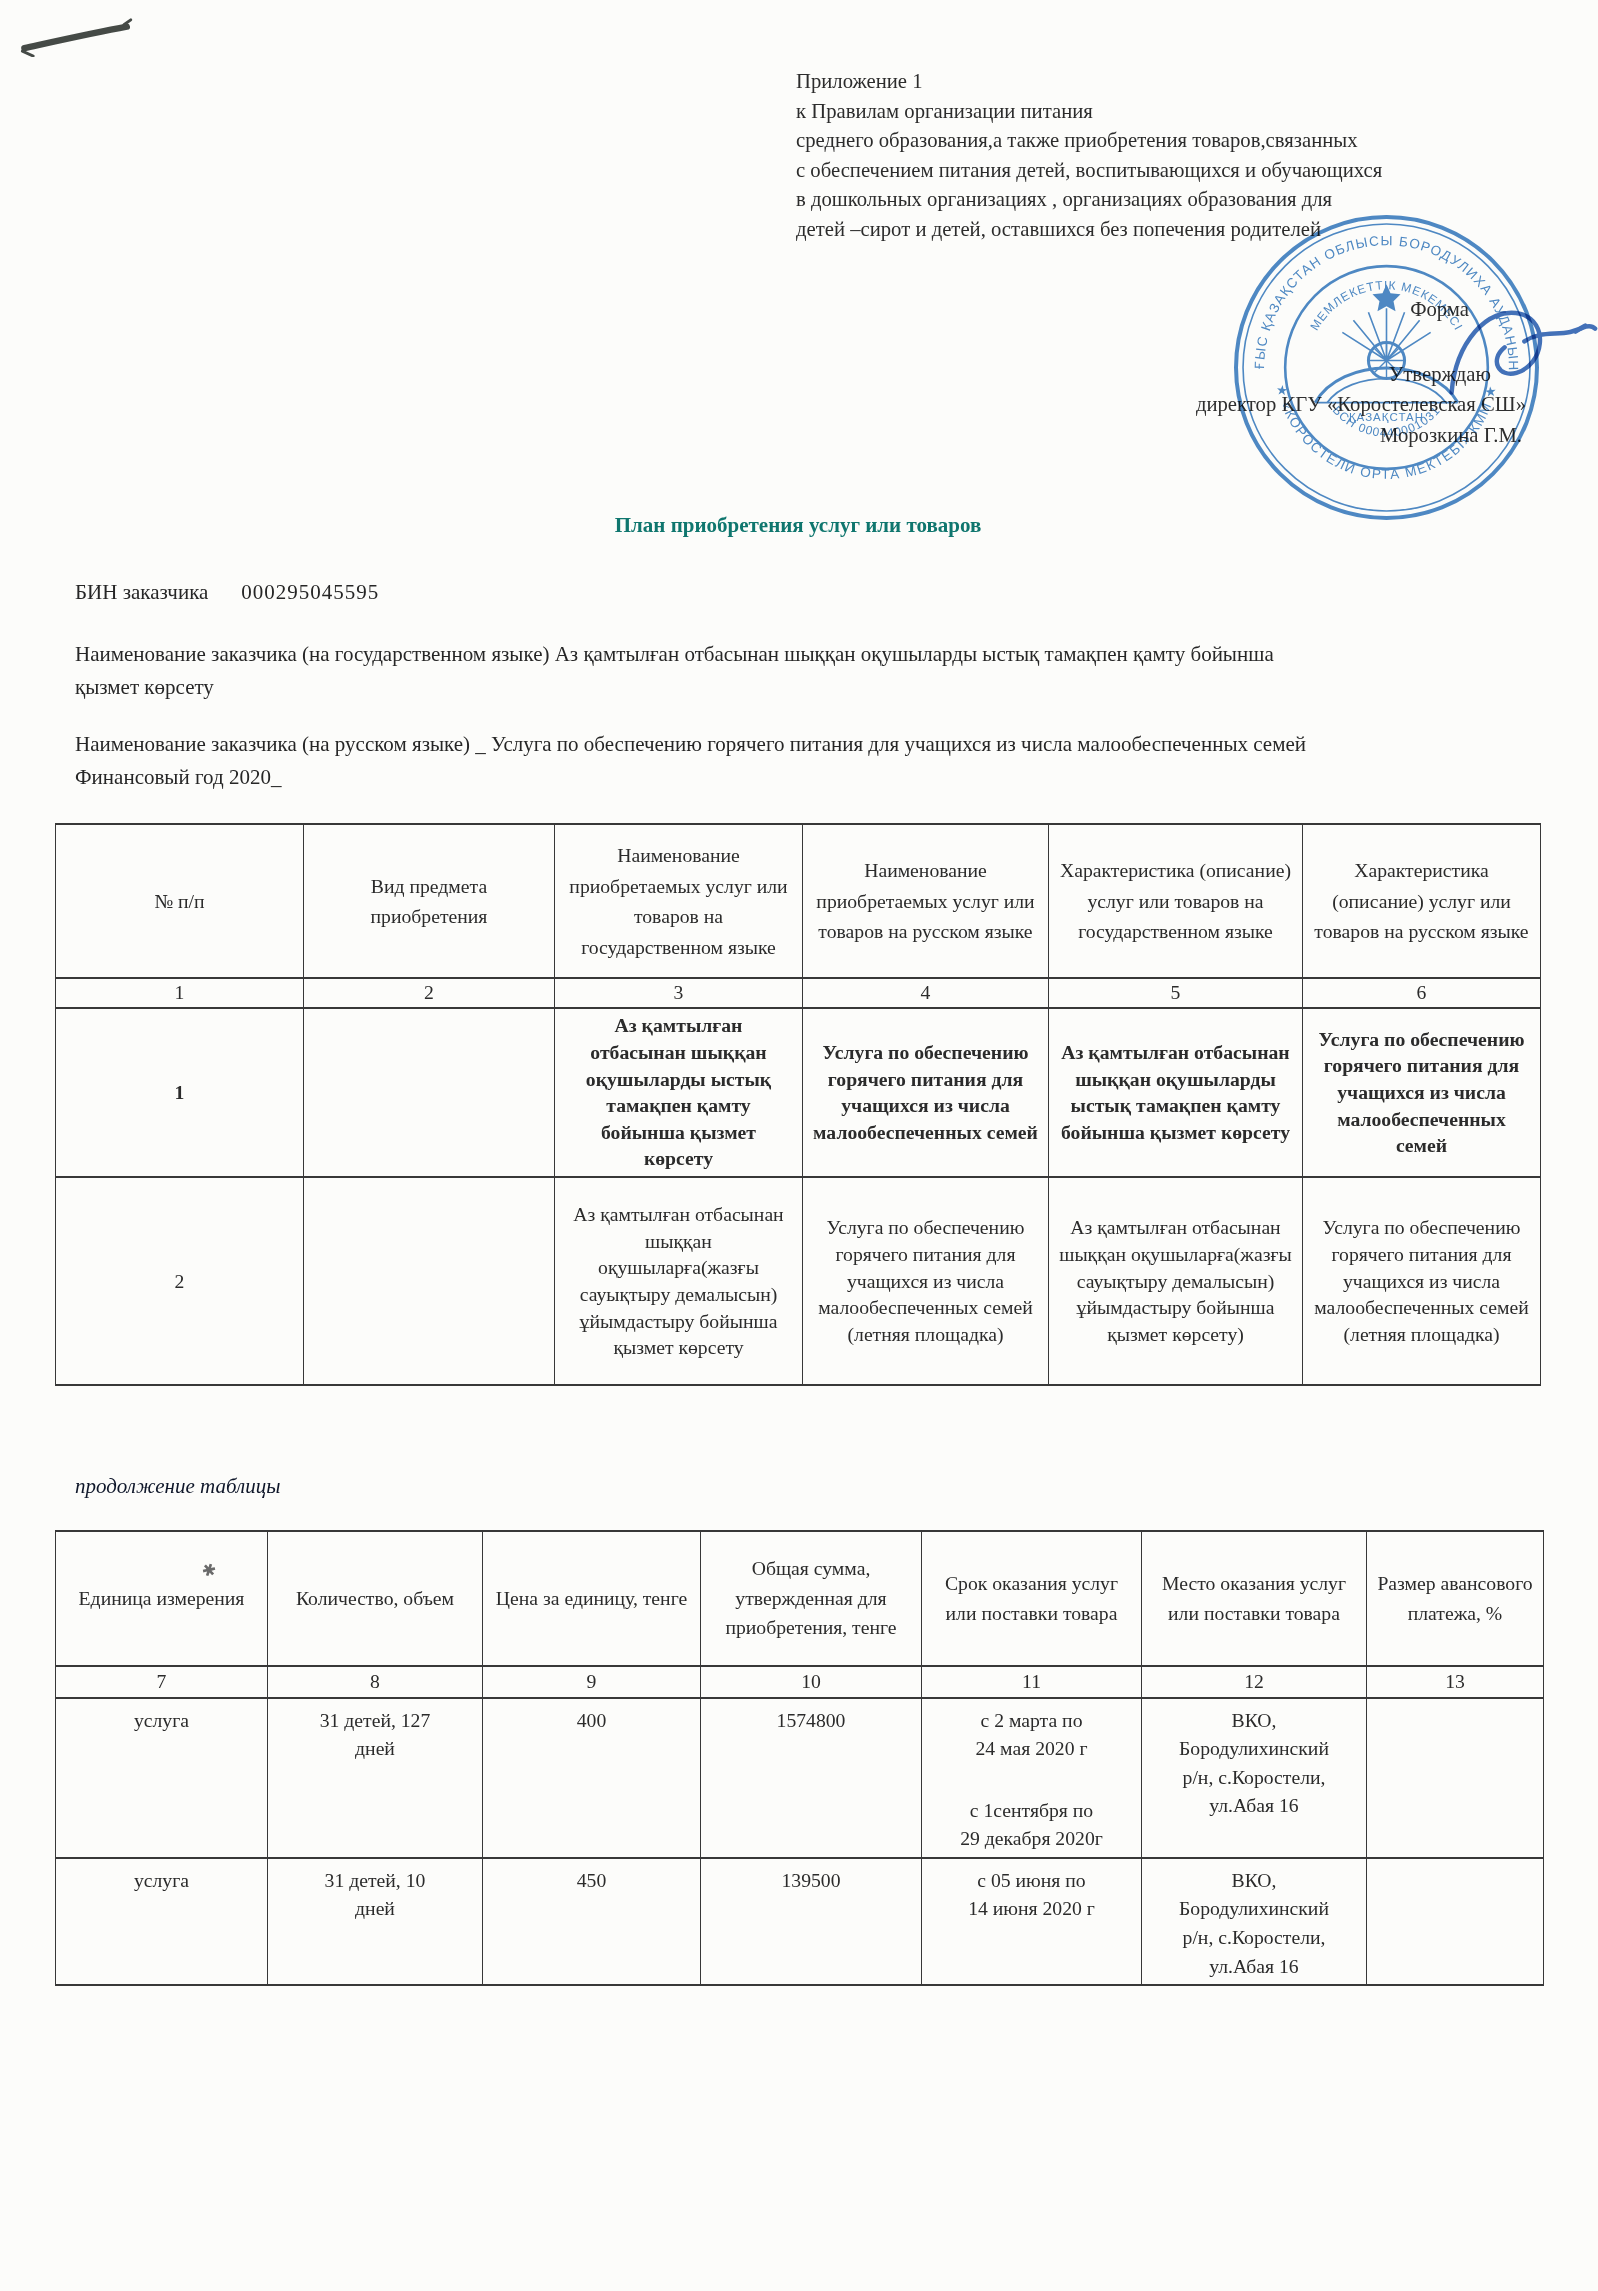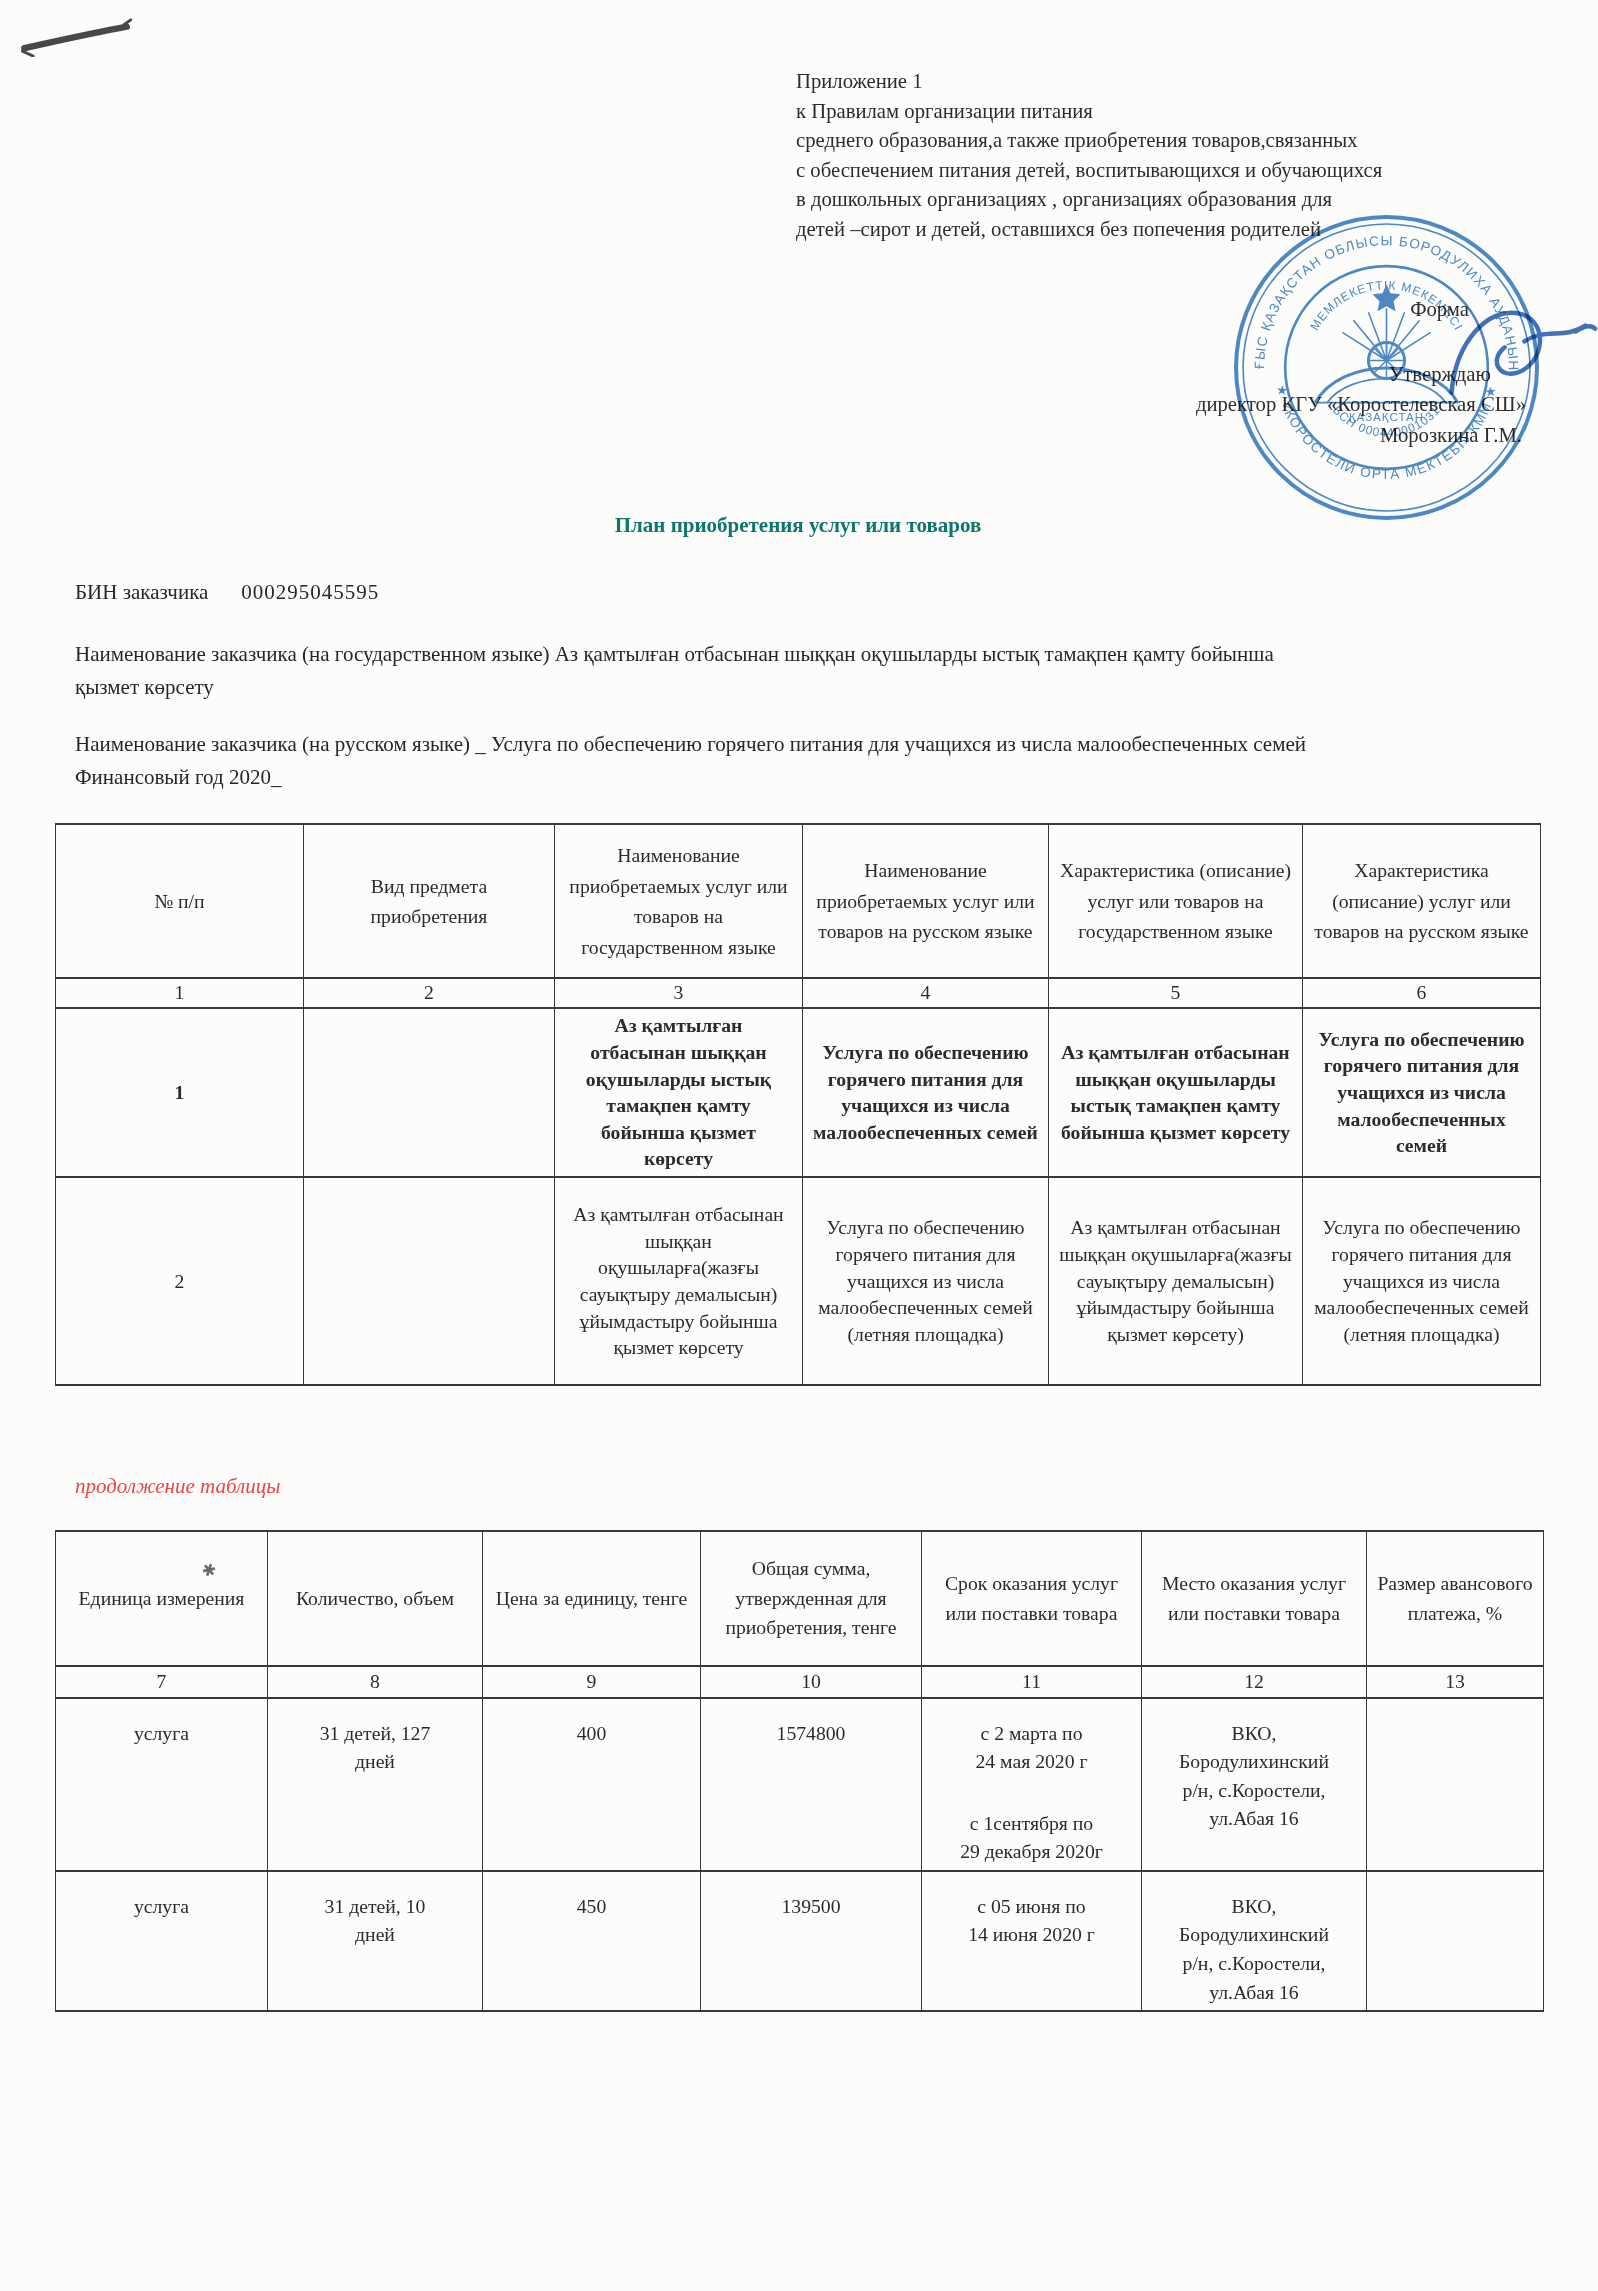--- a/index.html
+++ b/index.html
@@ -61,29 +61,29 @@
     padding:3.9px 7.9px; overflow:hidden;
   }
   #table1 { top:823px; width:1486px; }
   #table1 .hdr-row  td { height:154px; line-height:30.5px; }
   #table1 .num-row  td { height:29.6px;  line-height:23.6px; padding:1px; }
   #table1 .data-row-1 td { height:154px;font-weight:bold; }
   #table1 .data-row-2 td { height:208px; }
   #table1 .data-row-1 td, #table1 .data-row-2 td { line-height:26.6px; padding:3.9px 9.9px; }
   .continuation {
     position:absolute; top:1474px; left:75px;
-    font-style:italic; font-size:21px; color:#ef4444;
+    font-style:italic; font-size:21px; color:#0f172a;
   }
   #table2 { top:1530px; width:1486px; }
   #table2 .hdr-row td { height:135px; line-height:29.6px; }
   #table2 .num-row td { height:31.5px; line-height:23.6px; padding:1px; }
   #table2 .data-row-1 td { height:158px; }
   #table2 .data-row-2 td { height:114px; }
   #table2 .data-row-1 td, #table2 .data-row-2 td {
-    vertical-align:top; line-height:28.6px; padding-top:20px;
+    vertical-align:top; line-height:28.6px; padding-top:7px;
   }
   .pre { white-space:pre-line; }
   .term-2 { display:block; margin-top:33px; }
   .hand-mark {
     position:absolute; left:202px; top:1560px;
     font-size:16.7px; color:#6a6a6a; transform:rotate(18deg);
     font-family:"DejaVu Sans",sans-serif;
   }
 </style>
 </head>

